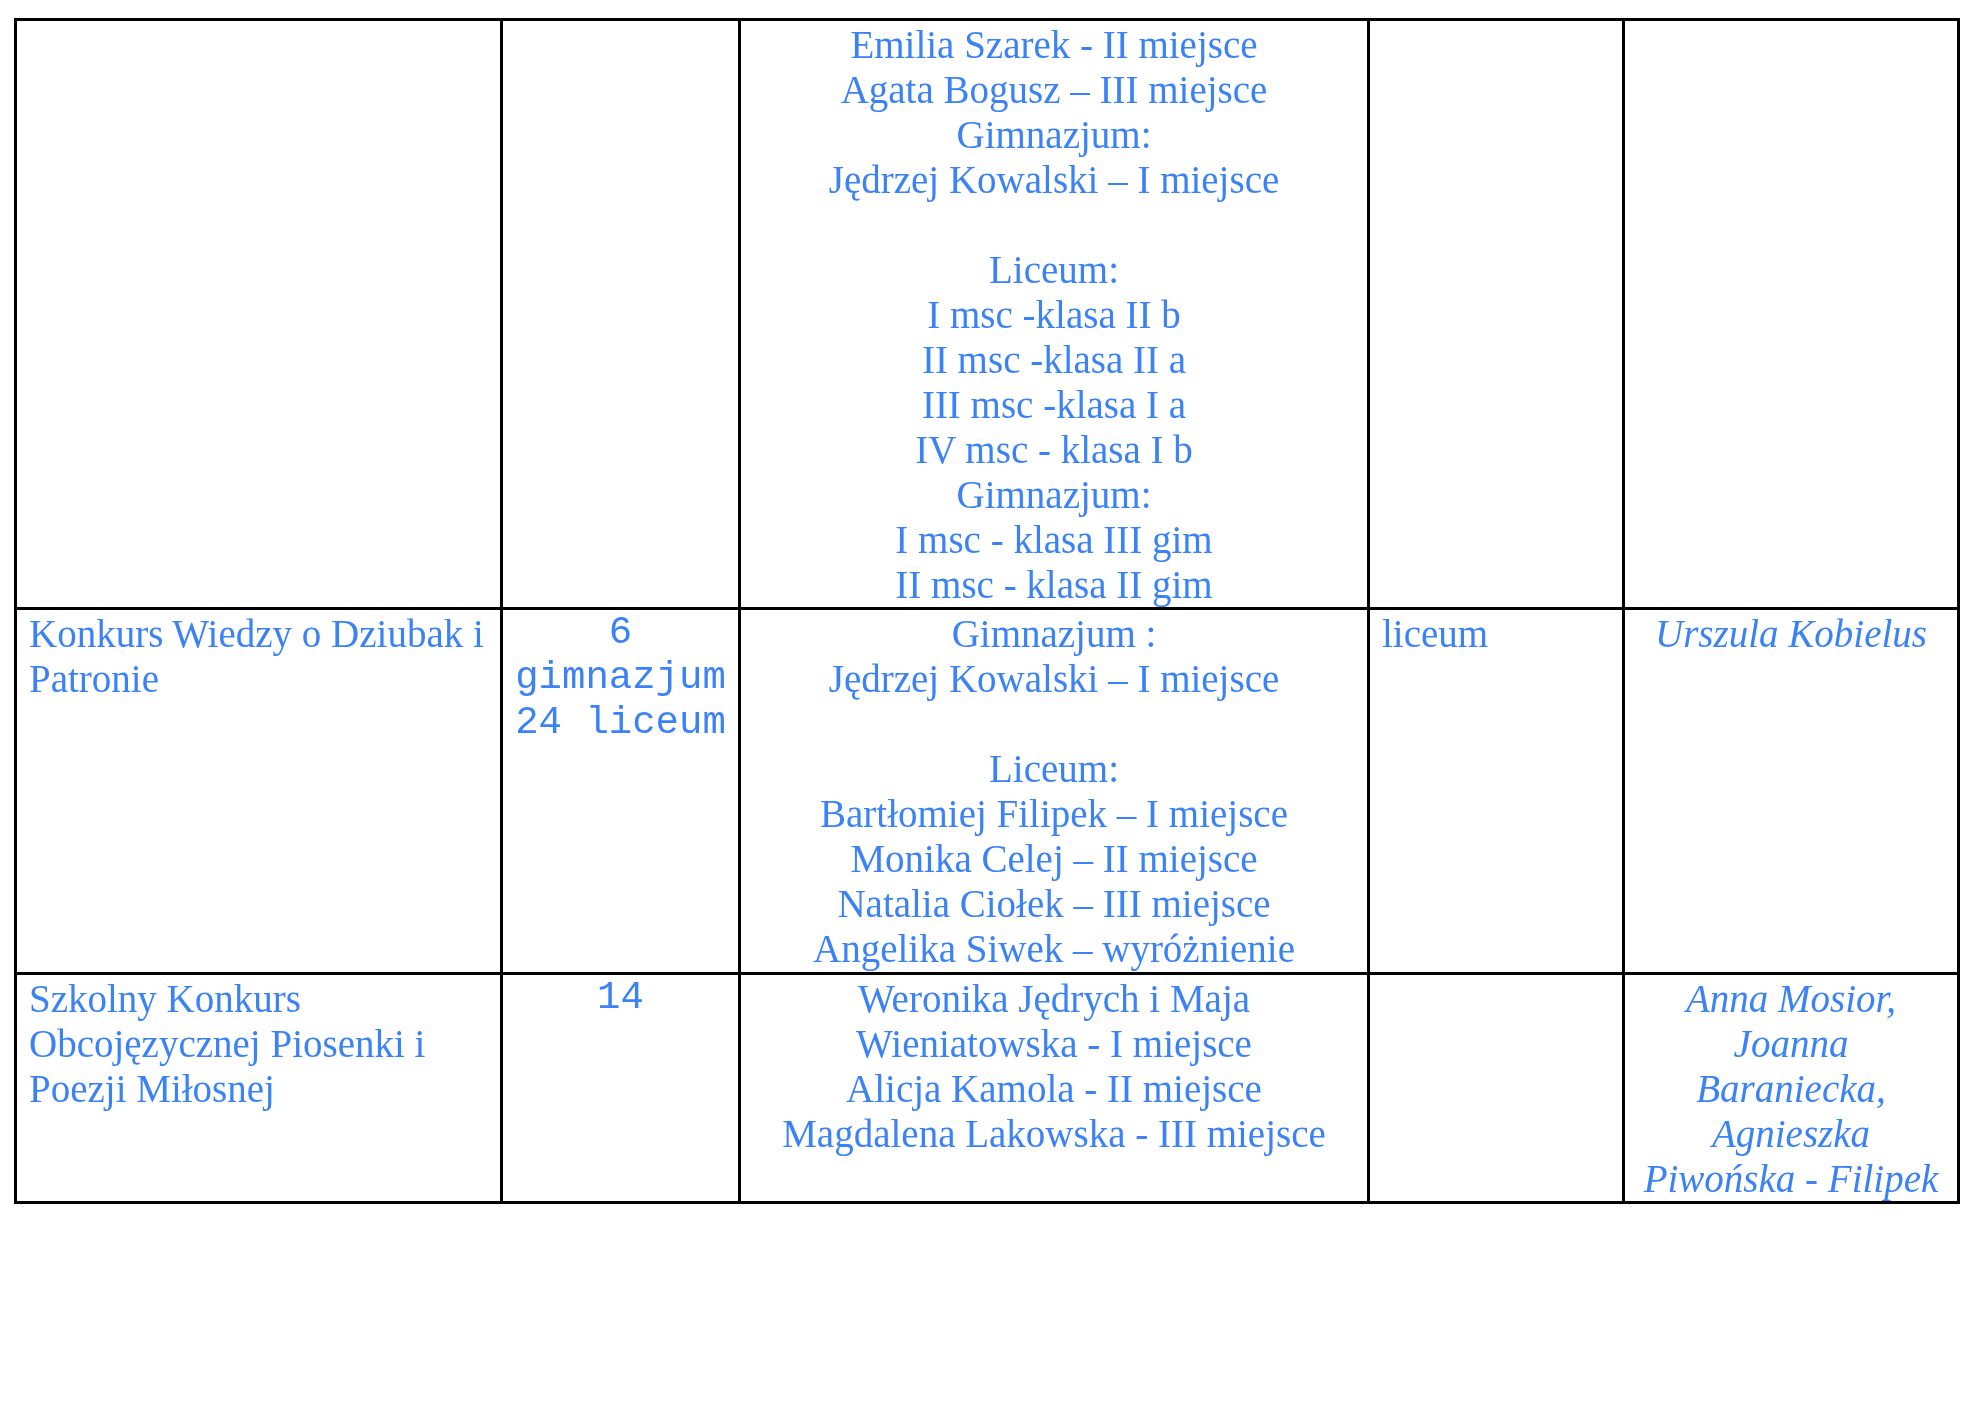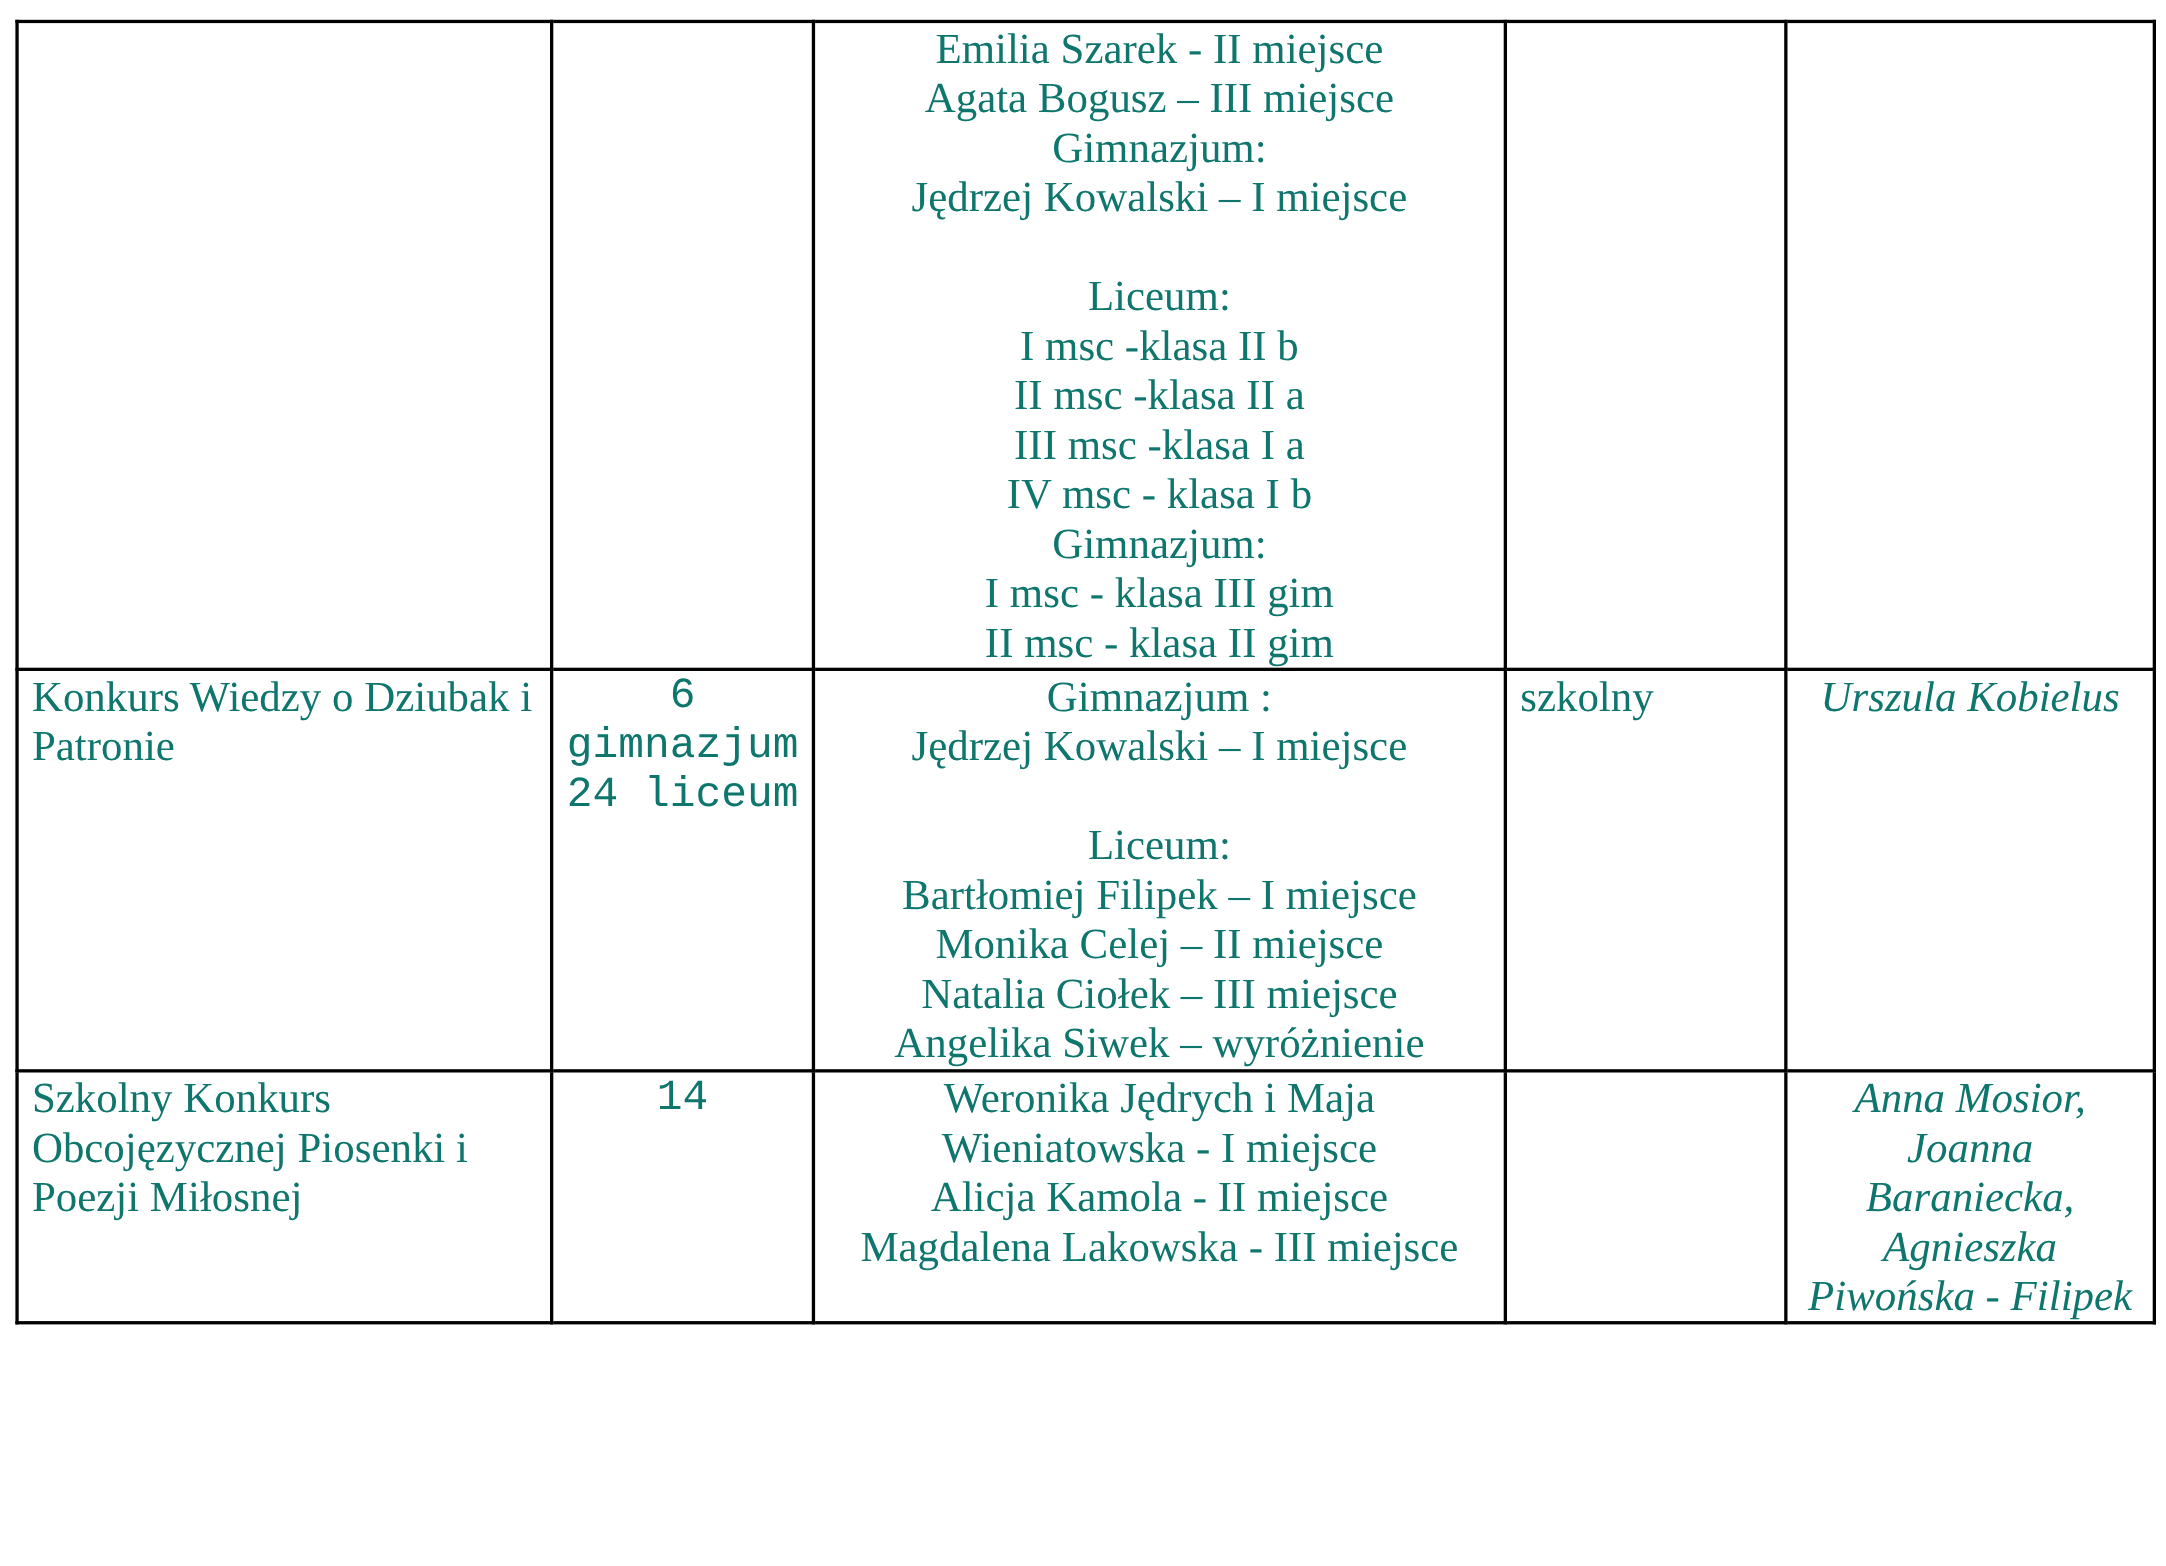--- a/index.html
+++ b/index.html
@@ -18,21 +18,21 @@
     border-collapse: collapse;
     table-layout: fixed;
   }
   .doc-table td {
     border: 3px solid #000000;
     vertical-align: top;
     padding: 1px 12px 0 12px;
     font-family: "Liberation Serif", serif;
     font-size: 39px;
     line-height: 45px;
-    color: #0f766e;
+    color: #3b82f6;
     white-space: pre-line;
     overflow: hidden;
   }
   td.c-competition { text-align: left; }
   td.c-participants { text-align: center; padding-left: 4px; padding-right: 4px; font-family: Liberation Mono, monospace; }
   td.c-results { text-align: center; padding-left: 6px; padding-right: 6px; }
   td.c-level { text-align: left; }
   td.c-organizer { text-align: center; font-style: italic; }
   tr.row-1 td { height: 584px; }
   tr.row-2 td { height: 361px; }
@@ -75,21 +75,21 @@
       <td class="c-participants">6 gimnazjum
 24 liceum</td>
       <td class="c-results">Gimnazjum :
 Jędrzej Kowalski – I miejsce
 
 Liceum:
 Bartłomiej Filipek – I miejsce
 Monika Celej – II miejsce
 Natalia Ciołek – III miejsce
 Angelika Siwek – wyróżnienie</td>
-      <td class="c-level">szkolny</td>
+      <td class="c-level">liceum</td>
       <td class="c-organizer">Urszula Kobielus</td>
     </tr>
     <tr class="row-4">
       <td class="c-competition">Szkolny Konkurs Obcojęzycznej Piosenki i Poezji Miłosnej</td>
       <td class="c-participants">14</td>
       <td class="c-results">Weronika Jędrych i Maja
 Wieniatowska - I miejsce
 Alicja Kamola - II miejsce
 Magdalena Lakowska - III miejsce</td>
       <td class="c-level"></td>

